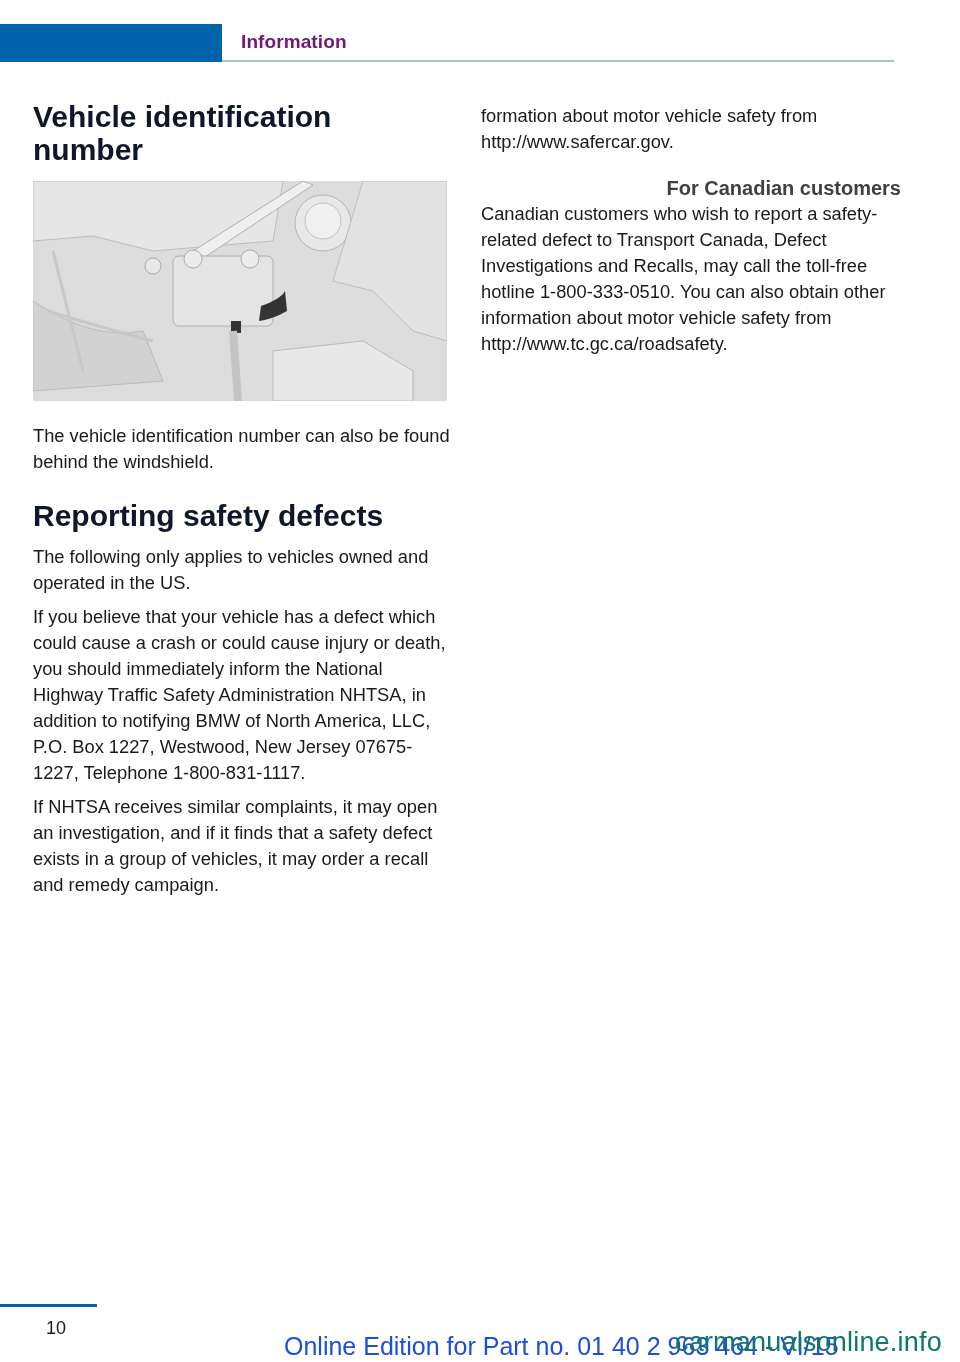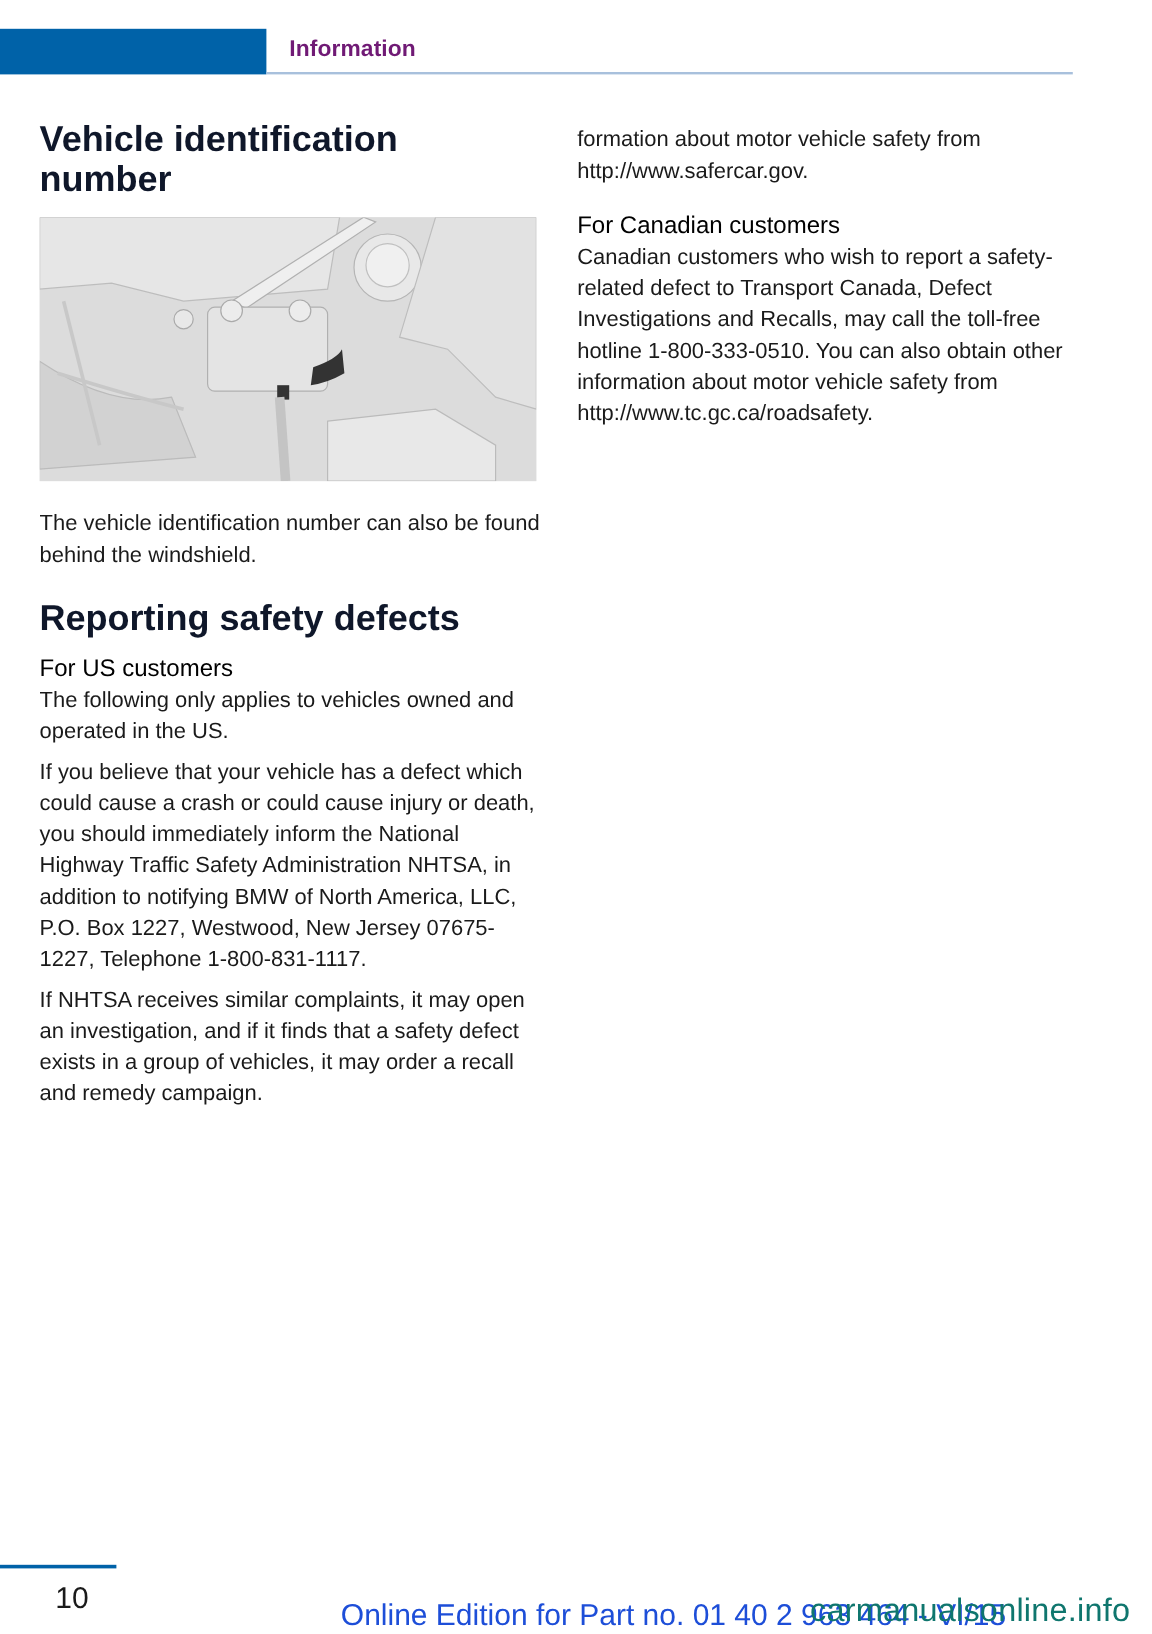--- a/index.html
+++ b/index.html
@@ -6,27 +6,27 @@
   body { width: 960px; height: 1362px; position: relative; overflow: hidden;
          font-family: "Liberation Sans", "DejaVu Sans", sans-serif; color: #1a1a1a; }
   .hdr-bar { position: absolute; left: 0; top: 24px; width: 222px; height: 38px; background: #0062a8; }
   .hdr-line { position: absolute; left: 222px; top: 60px; width: 672px; height: 2px; background: #a8c0dc; }
   .hdr-title { position: absolute; left: 241px; top: 31px; font-size: 19px; font-weight: bold; color: #701a75; letter-spacing: 0.1px; }
   .col { position: absolute; top: 100px; width: 420px; }
   .col-left { left: 33px; }
   .col-right { left: 481px; top: 103px; }
   h1.title { margin: 0; font-size: 30px; line-height: 33px; color: #0f172a; font-weight: bold; }
   h1.title.t2 { margin-top: 0; }
-  h2.sub { margin: 0; font-size: 20px; line-height: 26px; color: #000000; font-weight: normal; }
+  h2.sub { margin: 0; font-size: 20px; line-height: 26px; color: #404040; font-weight: bold; text-align: right; }
   p { margin: 0; font-size: 18.3px; line-height: 26px; }
   .figure { width: 414px; height: 220px; margin-top: 15px; background: #dedede; position: relative; overflow: hidden; }
   .figure svg { display: block; }
   .gap-s { height: 8px; }
   .foot-line { position: absolute; left: 0; top: 1304px; width: 97px; height: 3px; background: #0062a8; }
-  .foot-page { position: absolute; left: 46px; top: 1318px; font-size: 25px; color: #1a1a1a; }
+  .foot-page { position: absolute; left: 46px; top: 1318px; font-size: 18px; color: #1a1a1a; }
   .foot-edition { position: absolute; left: 284px; top: 1332px; font-size: 25px; color: #1d4ed8; }
   .foot-watermark { position: absolute; left: 675px; top: 1327px; font-size: 27px; color: #0f766e; letter-spacing: 0.2px; }
 </style>
 </head>
 <body>
 
 <div class="hdr-bar"></div>
 <div class="hdr-line"></div>
 <div class="hdr-title">Information</div>
 
@@ -52,21 +52,20 @@
       <path d="M240 170 L330 160 L380 190 L380 220 L240 220 Z" fill="#e8e8e8" stroke="#bbb"></path>
       <circle cx="120" cy="85" r="8" fill="#e8e8e8" stroke="#aaa"></circle>
     </svg>
   </div>
   <div style="height:14px"></div>
   <div class="gap-s"></div>
   <p>The vehicle identification number can also be found behind the windshield.</p>
   <div style="height:24px"></div>
   <h1 class="title t2">Reporting safety defects</h1>
   <div style="height:12px"></div>
-  <h2 class="sub">For US customers</h2>
   <p>The following only applies to vehicles owned and operated in the US.</p>
   <div class="gap-s"></div>
   <p>If you believe that your vehicle has a defect which could cause a crash or could cause injury or death, you should immediately inform the National Highway Traffic Safety Administration NHTSA, in addition to notifying BMW of North America, LLC, P.O. Box 1227, Westwood, New Jersey 07675-1227, Telephone 1-800-831-1117.</p>
   <div class="gap-s"></div>
   <p>If NHTSA receives similar complaints, it may open an investigation, and if it finds that a safety defect exists in a group of vehicles, it may order a recall and remedy campaign.</p>
   <div class="gap-s"></div>
   <div class="gap-s"></div>
 </div>
 
 <div class="col col-right">

